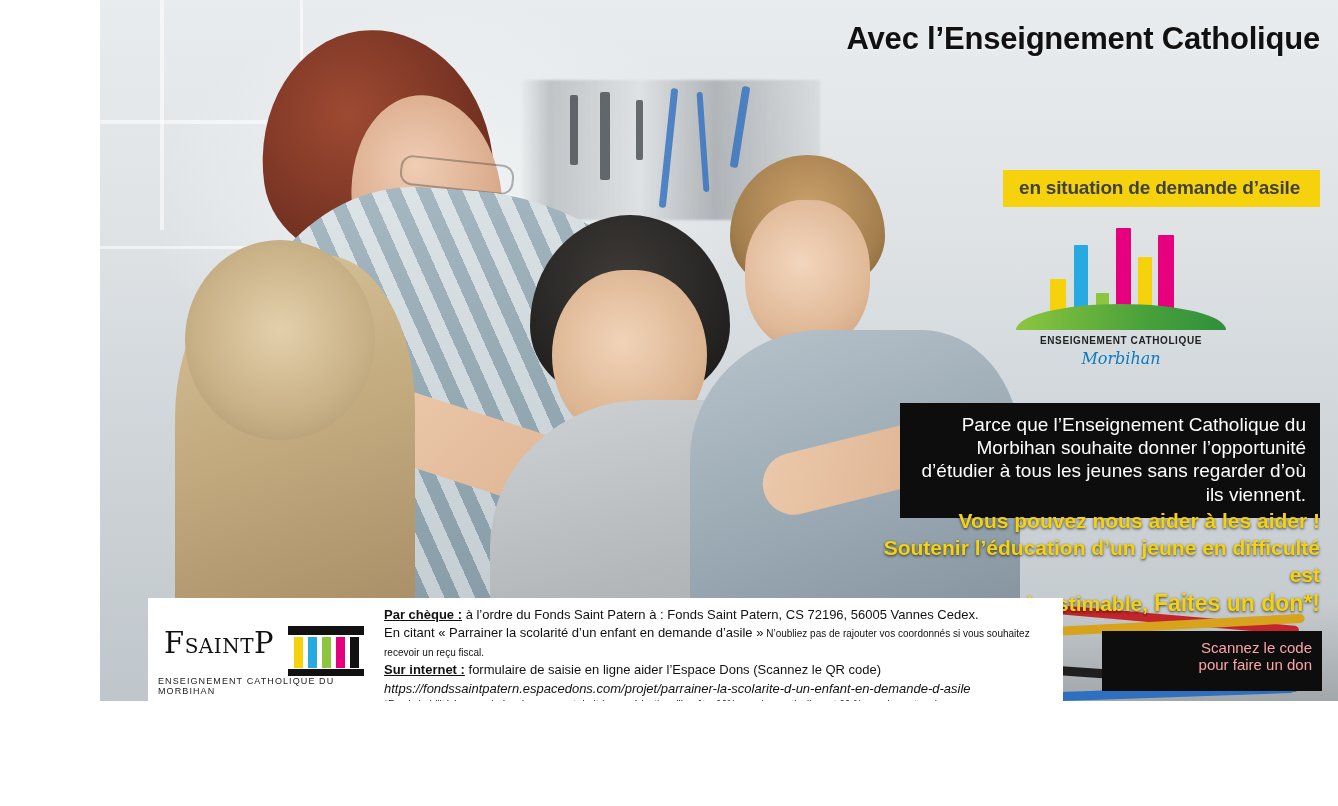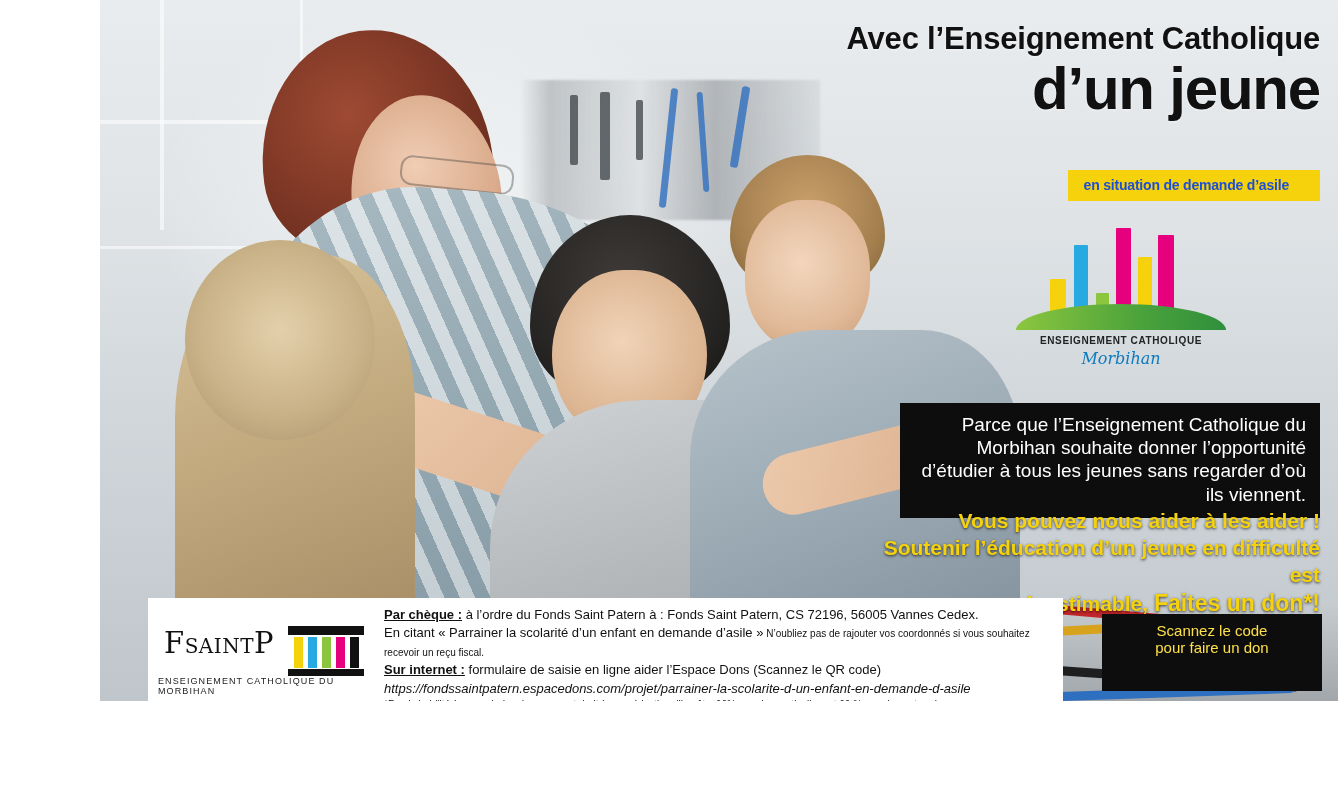--- a/index.html
+++ b/index.html
@@ -200,24 +200,24 @@
     font-weight: bold;
     line-height: 0.96;
     letter-spacing: -1.2px;
     margin-top: 4px;
   }
   .subhead-bar {
     position: absolute;
     right: 18px;
     top: 170px;
     background: #f5d20c;
-    color: #1d4ed8;
-    font-size: 14px;
+    color: #404040;
+    font-size: 19px;
     font-weight: bold;
-    padding: 7px 31px 8px 16px;
+    padding: 7px 20px 8px 16px;
     letter-spacing: -0.2px;
   }
 
   
   .ec-logo {
     position: absolute;
     right: 112px;
     top: 218px;
     width: 210px;
     height: 150px;
@@ -274,25 +274,25 @@
   .qr-panel {
     position: absolute;
     right: 16px;
     bottom: 10px;
     width: 220px;
     background: #0d0d0d;
     padding: 8px 10px 10px 10px;
     box-sizing: border-box;
   }
   .qr-title {
-    color: #fde047;
+    color: #fca5a5;
     font-size: 15px;
-    text-align: center;
+    text-align: right;
     line-height: 1.18;
-    margin-bottom: 24px;
+    margin-bottom: 7px;
   }
   .qr-box {
     width: 200px;
     height: 128px;
     margin: 0 auto;
     background: #f5d20c;
     display: flex;
     align-items: center;
     justify-content: center;
   }
@@ -438,21 +438,20 @@
     </div>
     <div class="cable" style="left:900px;top:600px;width:300px;height:9px;background:#c2262a;transform:rotate(5deg);"></div>
     <div class="cable" style="left:895px;top:630px;width:310px;height:9px;background:#d7a21c;transform:rotate(-3deg);"></div>
     <div class="cable" style="left:900px;top:662px;width:300px;height:9px;background:#1f1f1f;transform:rotate(4deg);"></div>
     <div class="cable" style="left:905px;top:694px;width:290px;height:9px;background:#2f6fbf;transform:rotate(-2deg);"></div>
     <div class="cable" style="left:890px;top:722px;width:310px;height:9px;background:#c2262a;transform:rotate(3deg);"></div>
   </div>
 
   <div class="headline-wrap">
     <div class="kicker">Avec l’Enseignement Catholique</div>
-    <div class="headline">d’un jeune</div>
   </div>
 
   <div class="subhead-bar">en situation de demande d’asile</div>
 
   <div class="ec-logo">
     <div class="ec-bars">
       <div class="ec-bar" style="left:6px;  width:16px; height:44px; background:#f5d20c;"></div>
       <div class="ec-bar" style="left:30px; width:14px; height:78px; background:#27a9e1;"></div>
       <div class="ec-bar" style="left:52px; width:13px; height:30px; background:#8cc63f;"></div>
       <div class="ec-bar" style="left:72px; width:15px; height:95px; background:#e6007e;"></div>

